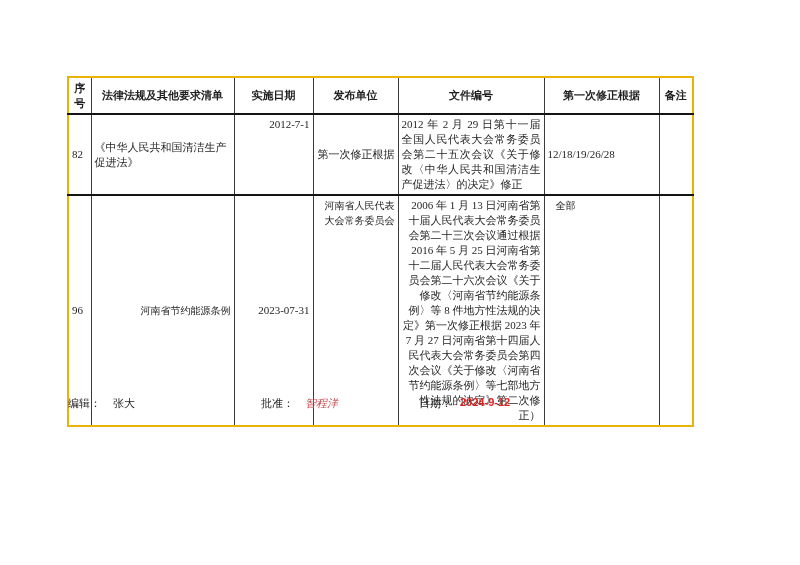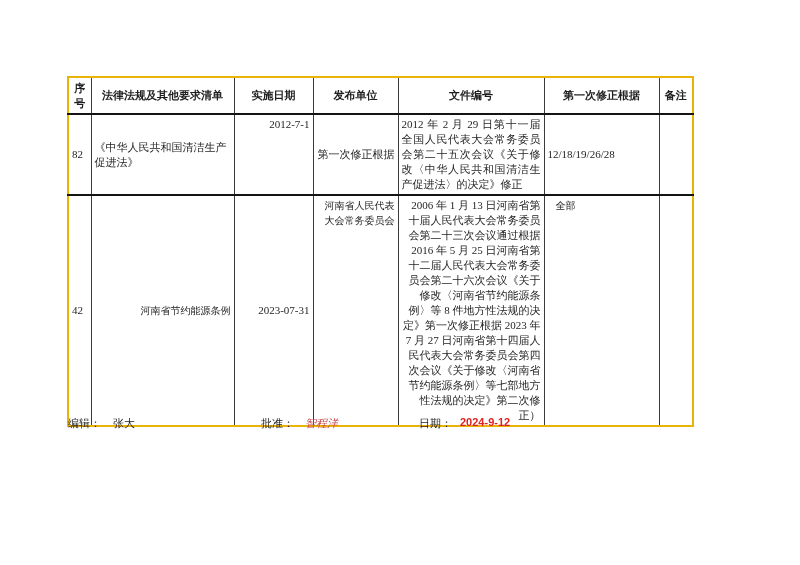--- a/index.html
+++ b/index.html
@@ -45,21 +45,21 @@
   tr.row-83 { height: 193px; border-top: 2px solid #141414; }
 
   td.v-top    { vertical-align: top; }
   td.v-mid    { vertical-align: middle; }
   td.a-left   { text-align: left; }
   td.a-center { text-align: right; }
   td.just     { text-align: justify; text-justify: inter-ideograph; }
   td.small    { font-size: 10px; padding-left: 11px; }
   .doc-cell   { line-height: 15px; }
 
-  .footer-line { position: absolute; top: 396px; left: 0; width: 800px; height: 18px; font-size: 11px; margin-top: 20px; }
+  .footer-line { position: absolute; top: 396px; left: 0; width: 800px; height: 18px; font-size: 11px; }
   .footer-item { position: absolute; white-space: nowrap; }
   .f-editor-label   { left: 68px;  color: #1f1f1f; }
   .f-editor-name    { left: 113px; color: #1f1f1f; }
   .f-approver-label { left: 261px; color: #1f1f1f; text-align: right; }
   .f-approver-name  { left: 305px; color: #c9494c; font-style: italic; font-size: 11px; }
   .f-date-label     { left: 419px; color: #1f1f1f; }
   .f-date-value     { left: 460px; color: #e01f1f; font-weight: bold; font-family: "Liberation Sans", sans-serif; font-size: 11px; }
 </style>
 </head>
 <body>
@@ -91,21 +91,21 @@
       <tr class="row-82">
         <td class="v-mid a-left">82</td>
         <td class="v-mid a-left">《中华人民共和国清洁生产促进法》</td>
         <td class="v-top a-center">2012-7-1</td>
         <td class="v-mid a-center">第一次修正根据</td>
         <td class="v-top a-left just doc-cell">2012 年 2 月 29 日第十一届全国人民代表大会常务委员会第二十五次会议《关于修改〈中华人民共和国清洁生产促进法〉的决定》修正</td>
         <td class="v-mid a-left">12/18/19/26/28</td>
         <td class="v-mid"></td>
       </tr>
       <tr class="row-83">
-        <td class="v-mid a-left">42</td>
+        <td class="v-mid a-left">96</td>
         <td class="v-mid a-center small">河南省节约能源条例</td>
         <td class="v-mid a-center">2023-07-31</td>
         <td class="v-top a-center small">河南省人民代表大会常务委员会</td>
         <td class="v-top a-center doc-cell">2006 年 1 月 13 日河南省第十届人民代表大会常务委员会第二十三次会议通过根据 2016 年 5 月 25 日河南省第十二届人民代表大会常务委员会第二十六次会议《关于修改〈河南省节约能源条例〉等 8 件地方性法规的决定》第一次修正根据 2023 年 7 月 27 日河南省第十四届人民代表大会常务委员会第四次会议《关于修改〈河南省节约能源条例〉等七部地方性法规的决定》第二次修正）</td>
         <td class="v-top a-left small">全部</td>
         <td class="v-mid"></td>
       </tr>
     </tbody>
   </table>
 

